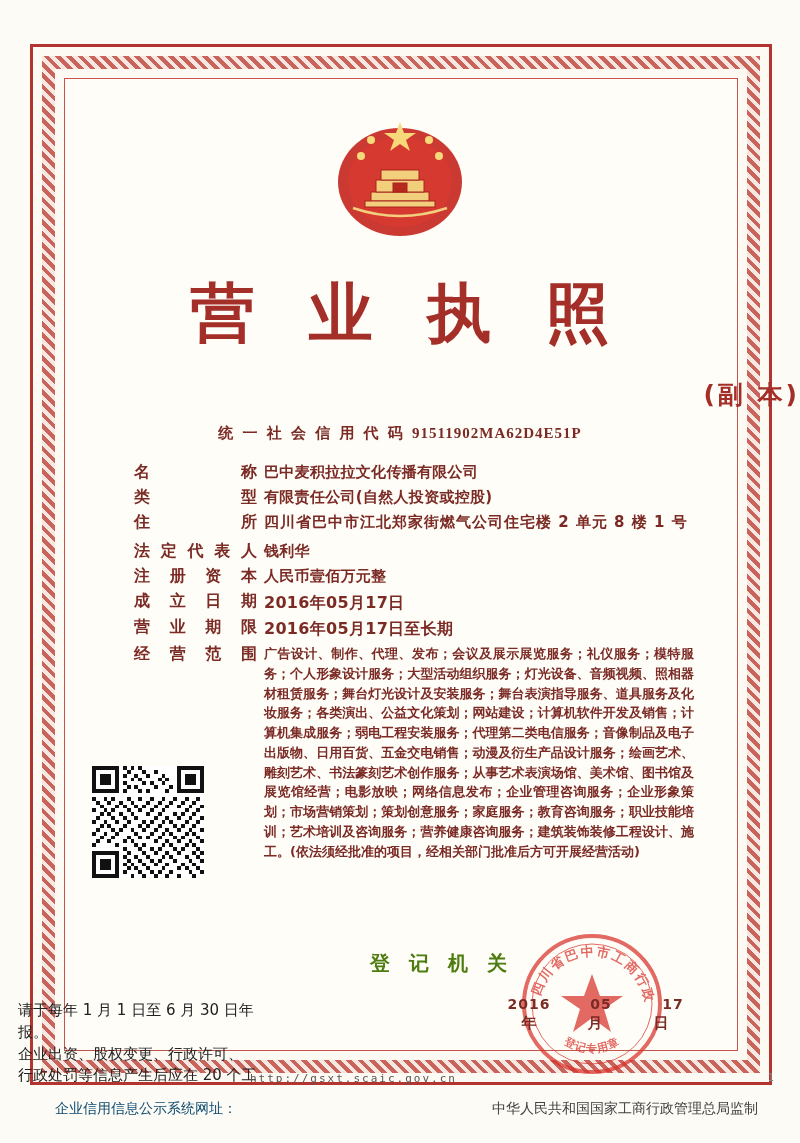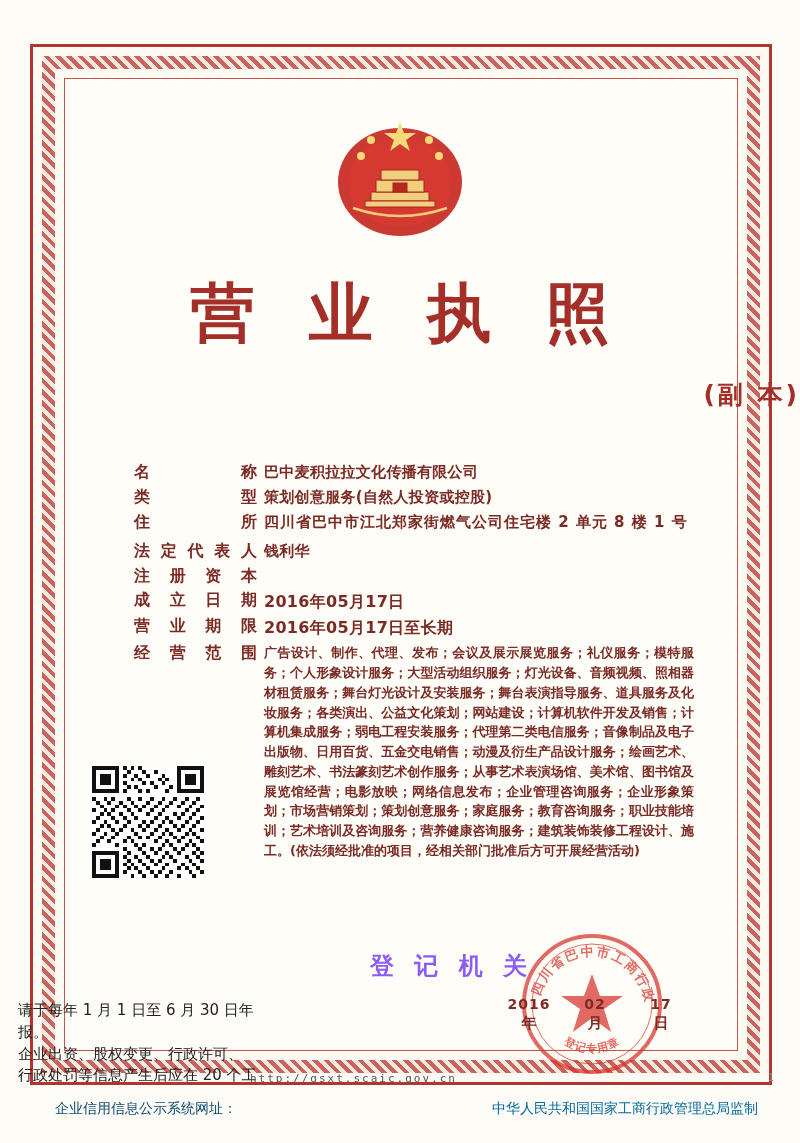--- a/index.html
+++ b/index.html
@@ -145,37 +145,38 @@
   .qr canvas, .qr .qrgrid {
     width: 112px; height: 112px;
     display: block;
   }
 
   
   .reg-auth {
     position: absolute;
     left: 370px;
     top: 950px;
-    font-size: 24px;
-    font-weight: bold;
-    color: #8b5cf6;
+    font-size: 20px;
+    font-weight: bold;
+    color: #4d7c0f;
     letter-spacing: 6px;
   }
   .date-line {
     position: absolute;
     left: 496px;
     top: 996px;
     width: 210px;
     color: #7b2a24;
     font-weight: bold;
   }
   .date-nums {
     display: flex;
     font-size: 14px;
     letter-spacing: 1px;
+    gap: 6px;
   }
   .date-nums span { width: 66px; text-align: center; }
   .date-units {
     display: flex;
     font-size: 15px;
     margin-top: 2px;
   }
   .date-units span { width: 66px; text-align: center; }
 
   
@@ -225,21 +226,21 @@
     left: 55px;
     top: 1100px;
     font-size: 14px;
     color: #0c4a6e;
   }
   .foot-right {
     position: absolute;
     right: 42px;
     top: 1100px;
     font-size: 14px;
-    color: #0369a1;
+    color: #404040;
   }
   .corner-mark {
     position: absolute;
     right: 26px;
     top: 1072px;
     font-size: 10px;
     color: #888;
   }
 </style>
 </head>
@@ -276,37 +277,41 @@
       </g>
       <g stroke="#f2cf7c" stroke-width="2.5" fill="none">
         <path d="M18 104 q47 16 94 0"></path>
       </g>
     </svg>
   </div>
 
   <div class="title">营 业 执 照</div>
   <div class="subtitle">(副  本)</div>
 
+  <div class="credit-code">
+    <span>统 一 社 会 信 用 代 码</span>
+    <span class="cc-num">91511902MA62D4E51P</span>
+  </div>
 
   <div class="fields">
 
     <div class="row">
       <div class="row-label">
         <span>名</span>
           <span>称</span>
       </div>
       <div class="row-value">巴中麦积拉拉文化传播有限公司</div>
     </div>
 
     <div class="row">
       <div class="row-label">
         <span>类</span>
           <span>型</span>
       </div>
-      <div class="row-value">策划创意服务(自然人投资或控股)</div>
+      <div class="row-value">有限责任公司(自然人投资或控股)</div>
     </div>
 
     <div class="row">
       <div class="row-label">
         <span>住</span>
           <span>所</span>
       </div>
       <div class="row-value addr">四川省巴中市江北郑家街燃气公司住宅楼 2 单元 8 楼 1 号</div>
     </div>
 
@@ -321,20 +326,21 @@
       <div class="row-value">钱利华</div>
     </div>
 
     <div class="row">
       <div class="row-label">
         <span>注</span>
           <span>册</span>
           <span>资</span>
           <span>本</span>
       </div>
+      <div class="row-value">人民币壹佰万元整</div>
     </div>
 
     <div class="row">
       <div class="row-label">
         <span>成</span>
           <span>立</span>
           <span>日</span>
           <span>期</span>
       </div>
       <div class="row-value small">2016年05月17日</div>
@@ -601,21 +607,21 @@
       <path id="sealArcBot" d="M 30 96 A 50 50 0 0 0 118 96" fill="none"></path>
       <text font-size="11" fill="#d8322a" font-family="'DejaVu Sans',sans-serif" font-weight="bold" letter-spacing="1">
         <textPath href="#sealArcBot" startOffset="22%">登记专用章</textPath>
       </text>
     </svg>
   </div>
 
   <div class="date-line">
     <div class="date-nums">
       <span>2016</span>
-      <span>02</span>
+      <span>05</span>
       <span>17</span>
     </div>
     <div class="date-units">
       <span>年</span>
       <span>月</span>
       <span>日</span>
     </div>
   </div>
 
   <div class="notice">

